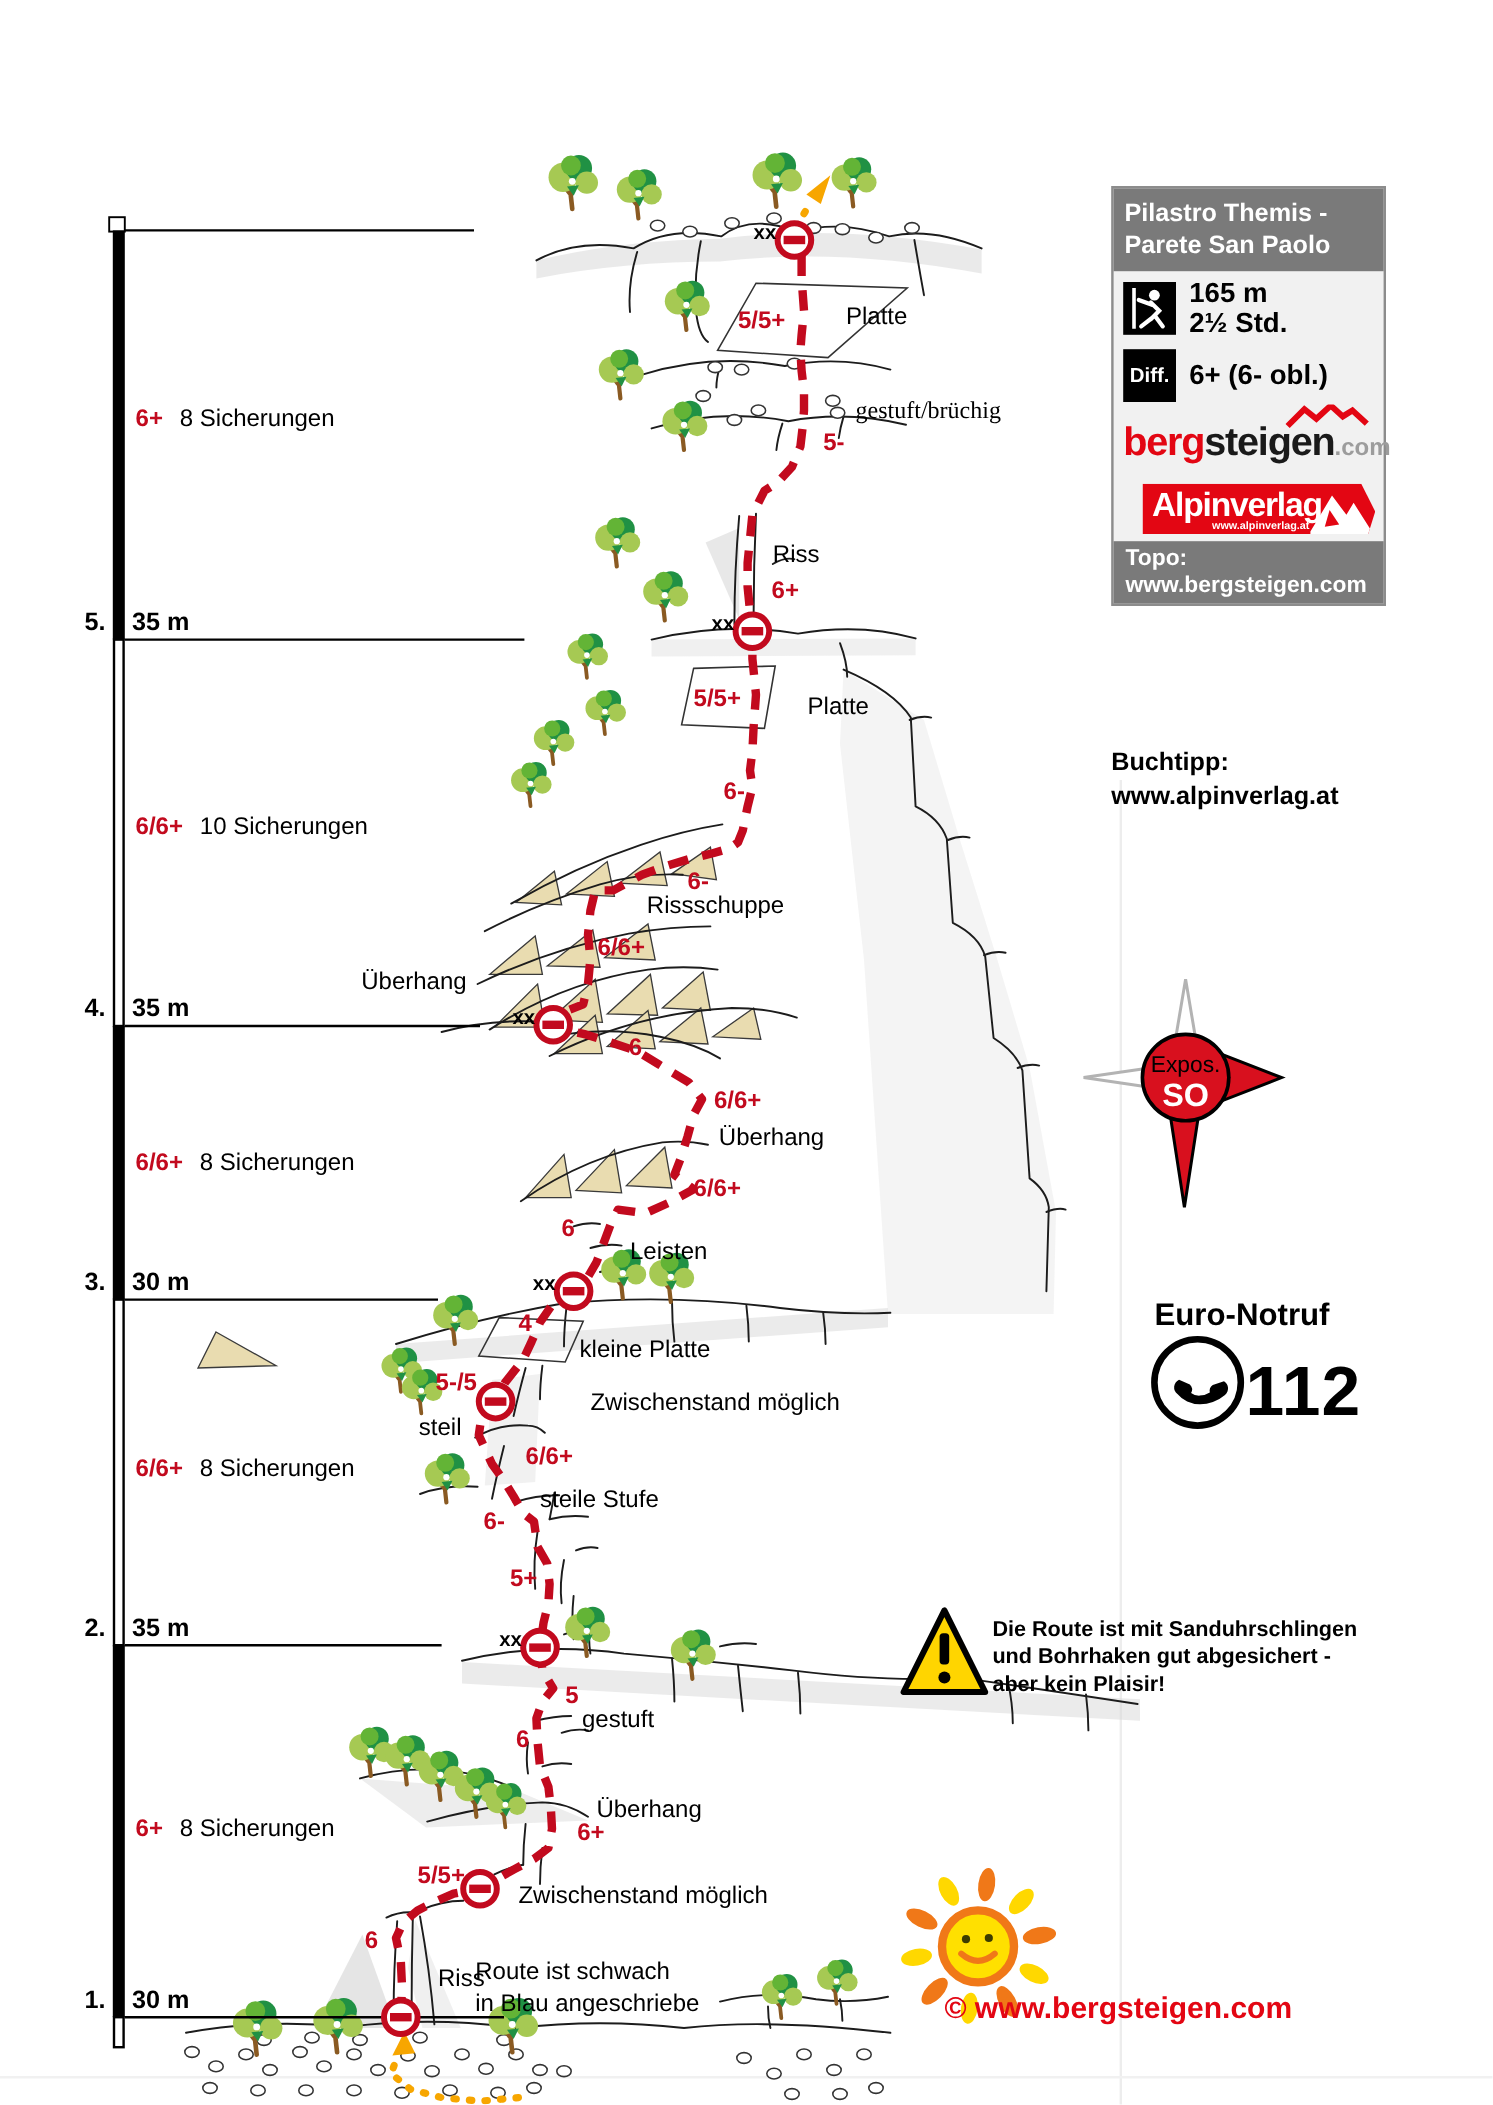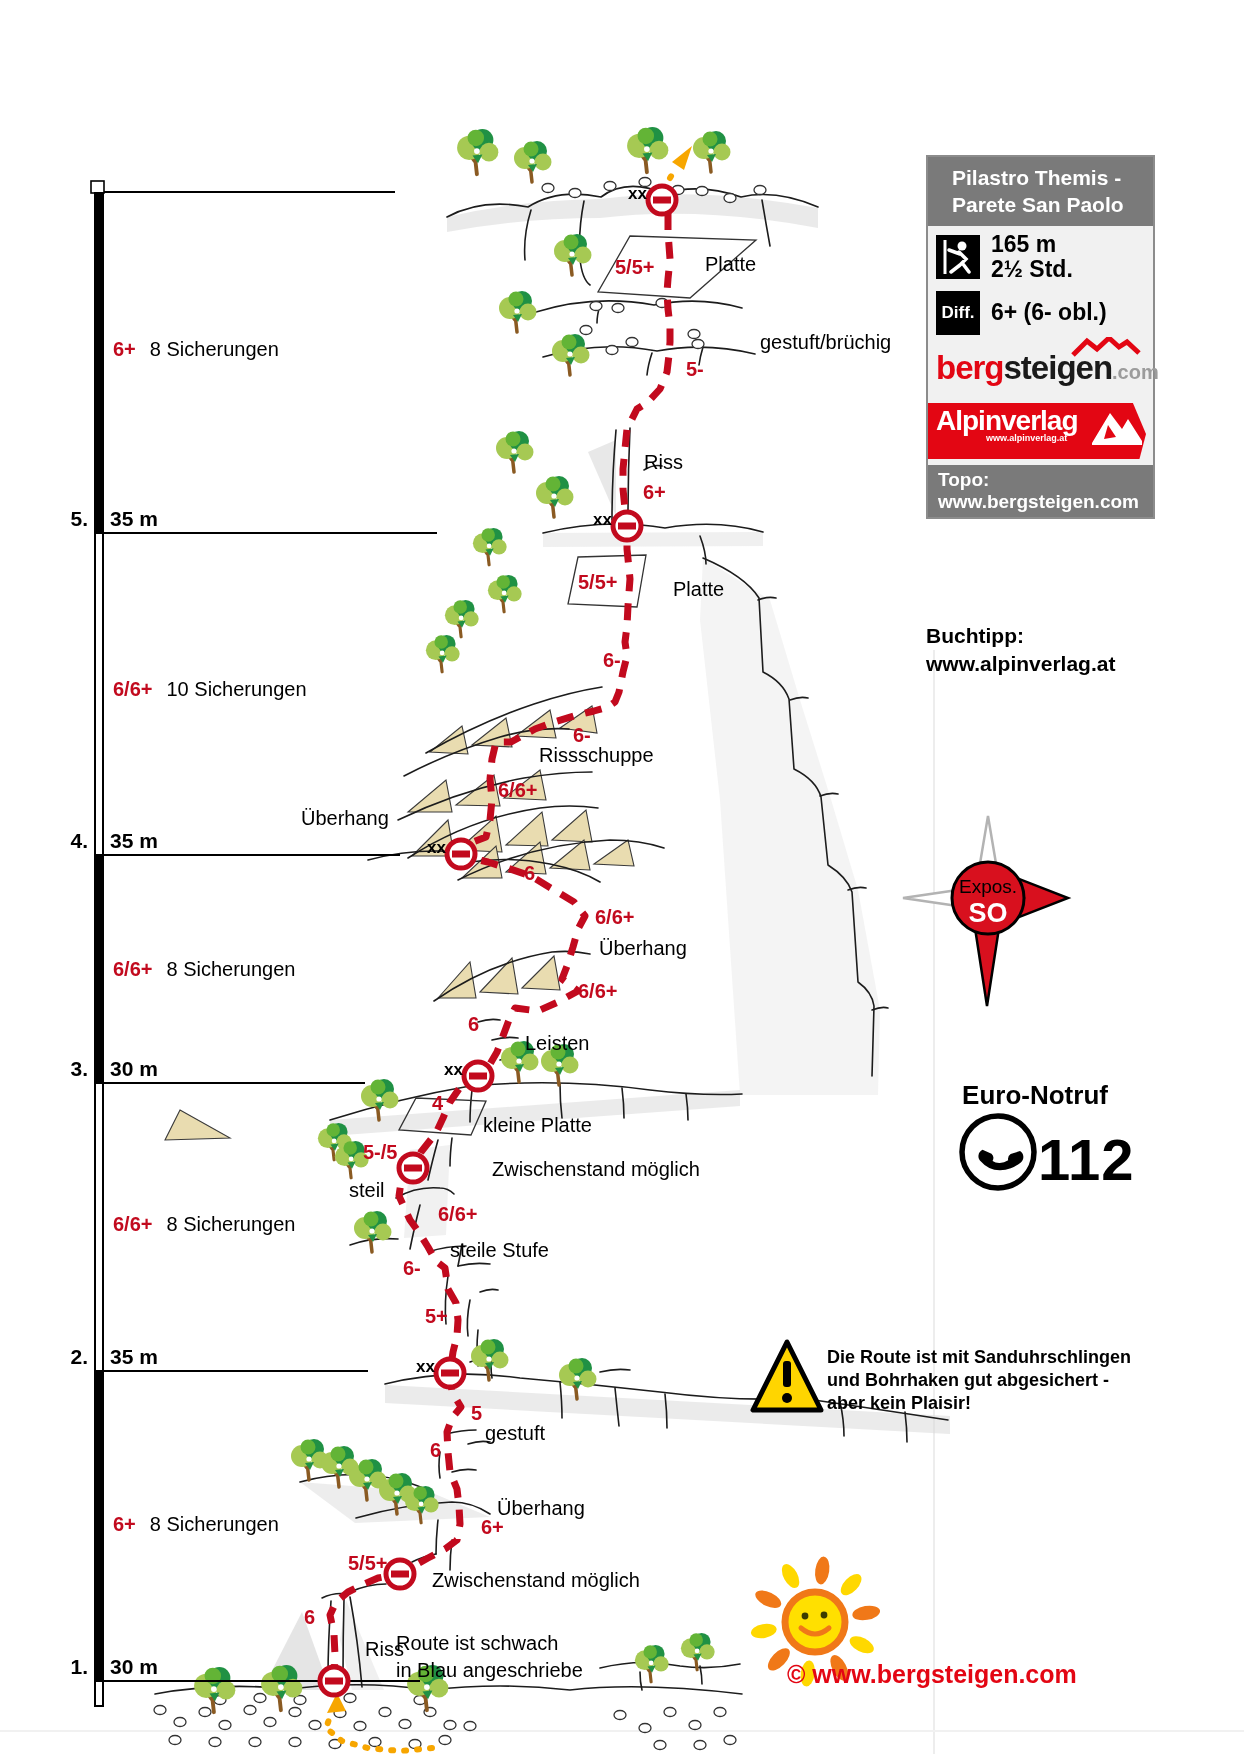--- a/index.html
+++ b/index.html
@@ -12,32 +12,32 @@
   .xx-label{color:#000;font-weight:bold;font-size:17px;}
   .pitch-num{color:#000;font-weight:bold;font-size:21px;width:50px;text-align:right;}
   .pitch-len{color:#000;font-weight:bold;font-size:21px;}
   .pitch-grade{color:#c20a1e;font-weight:bold;font-size:20px;}
   .pitch-pro{color:#000;font-size:20px;margin-left:14px;}
   .route-note{color:#000;font-size:20px;}
   
   #infobox{position:absolute;left:926px;top:155px;width:229px;border:2px solid #8c8c8c;
            background:#f1f1f1;box-sizing:border-box;}
   #infobox .hdr{background:#7a7a7a;color:#fff;font-weight:bold;font-size:21px;
-                padding:7px 24px;line-height:1.3;}
+                padding:7px 9px;line-height:1.3;}
   .inforow{display:flex;align-items:center;gap:11px;padding:6px 8px 2px 8px;}
   .icnbox{width:44px;height:44px;background:#000;flex:0 0 44px;display:flex;
           align-items:center;justify-content:center;}
   .diffbox{color:#fff;font-weight:bold;font-size:17px;}
   .infotxt{font-weight:bold;font-size:23px;color:#000;line-height:1.12;}
   #bs-logo{position:relative;padding:12px 6px 2px 8px;height:44px;}
   .bs-berg{color:#e30613;font-weight:bold;font-size:33px;letter-spacing:-1px;}
   .bs-steigen{color:#1a1a1a;font-weight:bold;font-size:33px;letter-spacing:-1px;}
   .bs-com{color:#9c9c9c;font-weight:bold;font-size:20px;}
   #bs-zigzag{position:absolute;right:12px;top:0px;}
-  #av-logo{position:relative;margin:8px 7px 6px 0;background:#e30613;height:56px;
+  #av-logo{position:relative;margin:8px 7px 6px 24px;background:#e30613;height:42px;
            clip-path:polygon(0 0,94% 0,100% 55%,97% 100%,0 100%);}
   .av-name{position:absolute;left:8px;top:2px;color:#fff;font-weight:bold;font-size:28px;letter-spacing:-1px;}
   .av-url{position:absolute;left:58px;top:30px;color:#fff;font-weight:bold;font-size:9px;}
   #infobox .ftr{background:#7a7a7a;color:#fff;font-weight:bold;font-size:19px;
                 padding:4px 10px;}
   .buchtipp{color:#000;font-weight:bold;font-size:21px;line-height:1.35;}
   .warn-line{color:#000;font-weight:bold;font-size:18px;line-height:1.0;}
   #euro-title{color:#000;font-weight:bold;font-size:26px;}
   #euro-number{color:#000;font-weight:bold;font-size:58px;letter-spacing:1px;}
   #copyright{color:#e30613;font-weight:bold;font-size:25px;}
@@ -704,21 +704,21 @@
     <div class="abs grade-label" style="left: 363px; top: 1141px;">5-/5</div>
     <div class="abs grade-label" style="left: 438px; top: 1203px;">6/6+</div>
     <div class="abs grade-label" style="left: 403px; top: 1257px;">6-</div>
     <div class="abs grade-label" style="left: 425px; top: 1305px;">5+</div>
     <div class="abs grade-label" style="left: 471px; top: 1402px;">5</div>
     <div class="abs grade-label" style="left: 430px; top: 1439px;">6</div>
     <div class="abs grade-label" style="left: 481px; top: 1516px;">6+</div>
     <div class="abs grade-label" style="left: 348px; top: 1552px;">5/5+</div>
     <div class="abs grade-label" style="left: 304px; top: 1606px;">6</div>
     <div class="abs feature-label" style="left: 705px; top: 253px;">Platte</div>
-    <div class="abs feature-label" style="left: 760px; top: 331px;">gestuft/brüchig</div>
+    <div class="abs feature-label" style="left: 713px; top: 331px; font-family: Liberation Serif, serif;">gestuft/brüchig</div>
     <div class="abs feature-label" style="left: 644px; top: 451px;">Riss</div>
     <div class="abs feature-label" style="left: 673px; top: 578px;">Platte</div>
     <div class="abs feature-label" style="left: 539px; top: 744px;">Rissschuppe</div>
     <div class="abs feature-label" style="left: 301px; top: 807px;">Überhang</div>
     <div class="abs feature-label" style="left: 599px; top: 937px;">Überhang</div>
     <div class="abs feature-label" style="left: 525px; top: 1032px;">Leisten</div>
     <div class="abs feature-label" style="left: 483px; top: 1114px;">kleine Platte</div>
     <div class="abs feature-label" style="left: 492px; top: 1158px;">Zwischenstand möglich</div>
     <div class="abs feature-label" style="left: 349px; top: 1179px;">steil</div>
     <div class="abs feature-label" style="left: 450px; top: 1239px;">steile Stufe</div>

